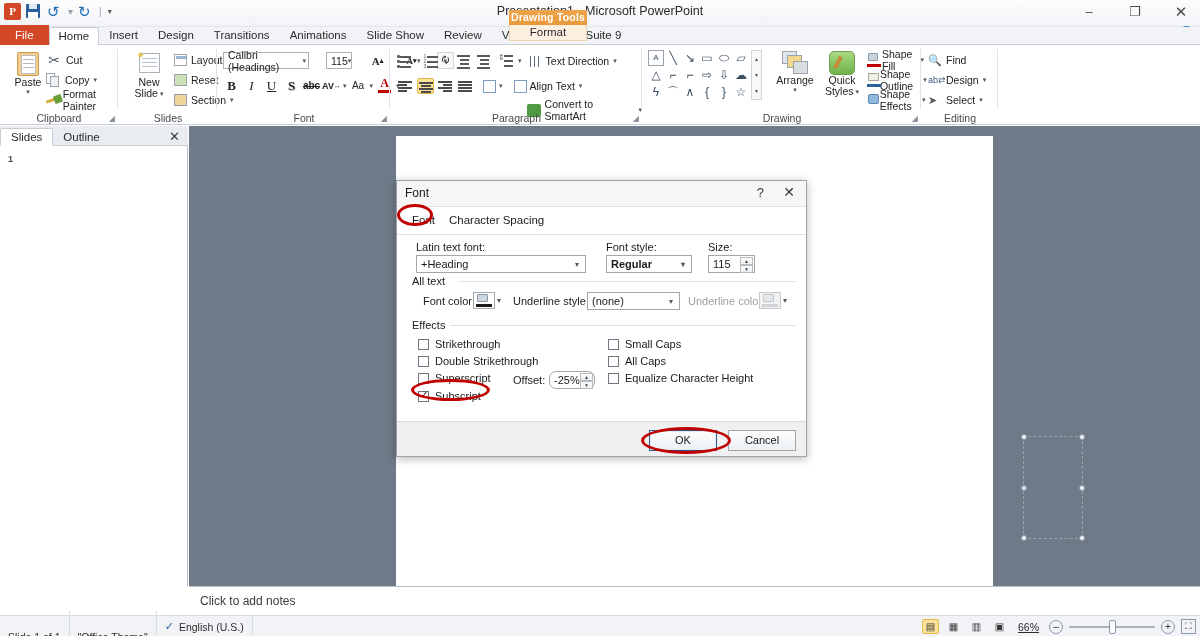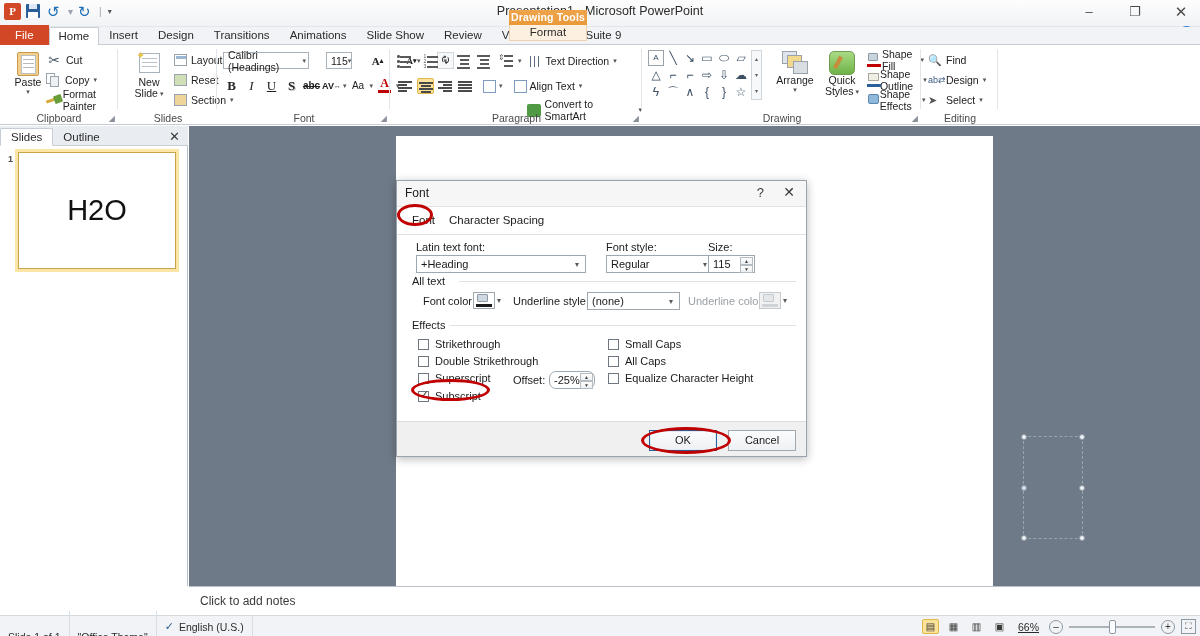--- a/index.html
+++ b/index.html
@@ -663,23 +663,20 @@
 
   <div class="leftpane">
     <div class="lp-tabs">
       <div class="lp-tab active">Slides</div>
       <div class="lp-tab">Outline</div>
       <div class="lp-close">✕</div>
     </div>
     <div class="thumbarea">
       <div class="thumbrow">
         <div class="thumbnum">1</div>
-        <div class="thumb">
-          <div class="thumb-text">H2O</div>
-        </div>
       </div>
     </div>
   </div>
 
   <div class="workarea">
     <div class="slide">
       <div class="textbox-sel">
         <span class="handle h-tl"></span>
         <span class="handle h-tr"></span>
         <span class="handle h-ml"></span>
@@ -736,21 +733,21 @@
       </div>
       <div class="tab-underline"></div>
 
       <div class="lbl" style="position:absolute;left:19px;top:34px;">Latin text font:</div>
       <div class="combo" style="position:absolute;left:19px;top:48px;width:170px;">
         <span>+Heading</span>
         <span class="arr">▾</span>
       </div>
 
       <div class="lbl" style="position:absolute;left:209px;top:34px;">Font style:</div>
-      <div class="combo" style="position:absolute;left:209px;top:48px;width:108px;">
+      <div class="combo" style="position:absolute;left:209px;top:48px;width:86px;font-weight:bold;">
         <span>Regular</span>
         <span class="arr">▾</span>
       </div>
 
       <div class="lbl" style="position:absolute;left:311px;top:34px;">Size:</div>
       <div class="spinbox" style="position:absolute;left:311px;top:48px;width:47px;">
         <span>115</span>
         <span class="spin">
             <i>▲</i>
             <i>▼</i>

